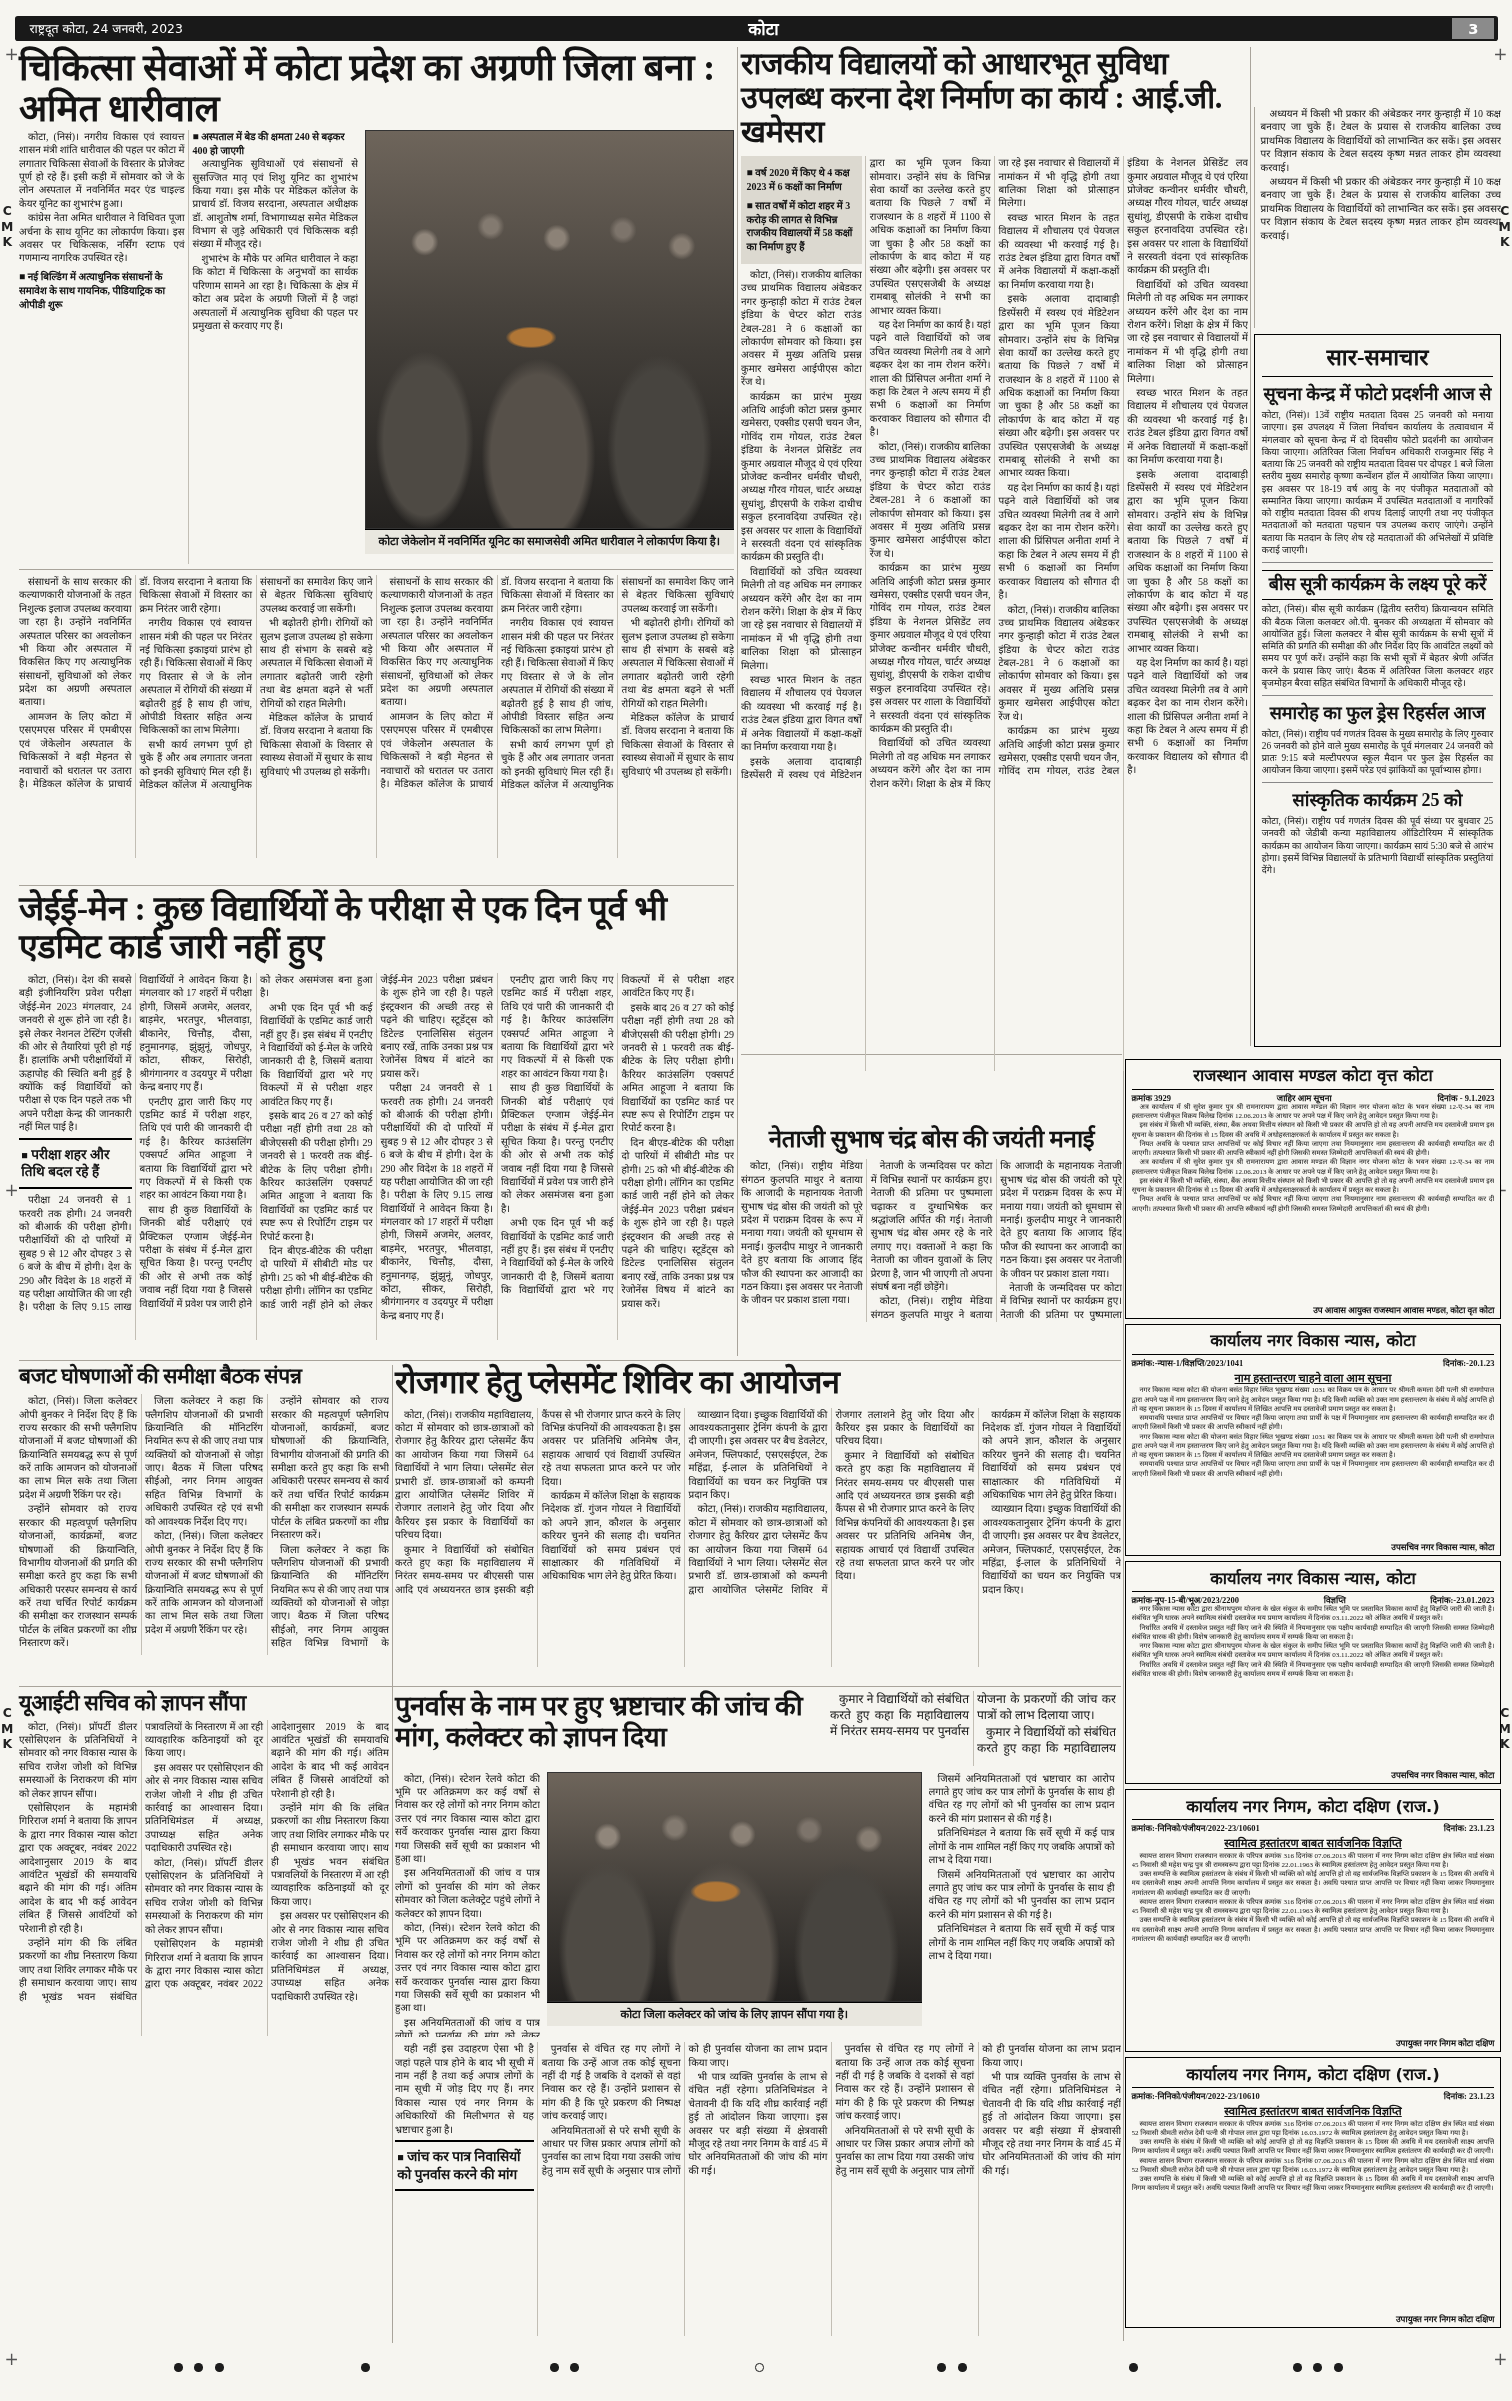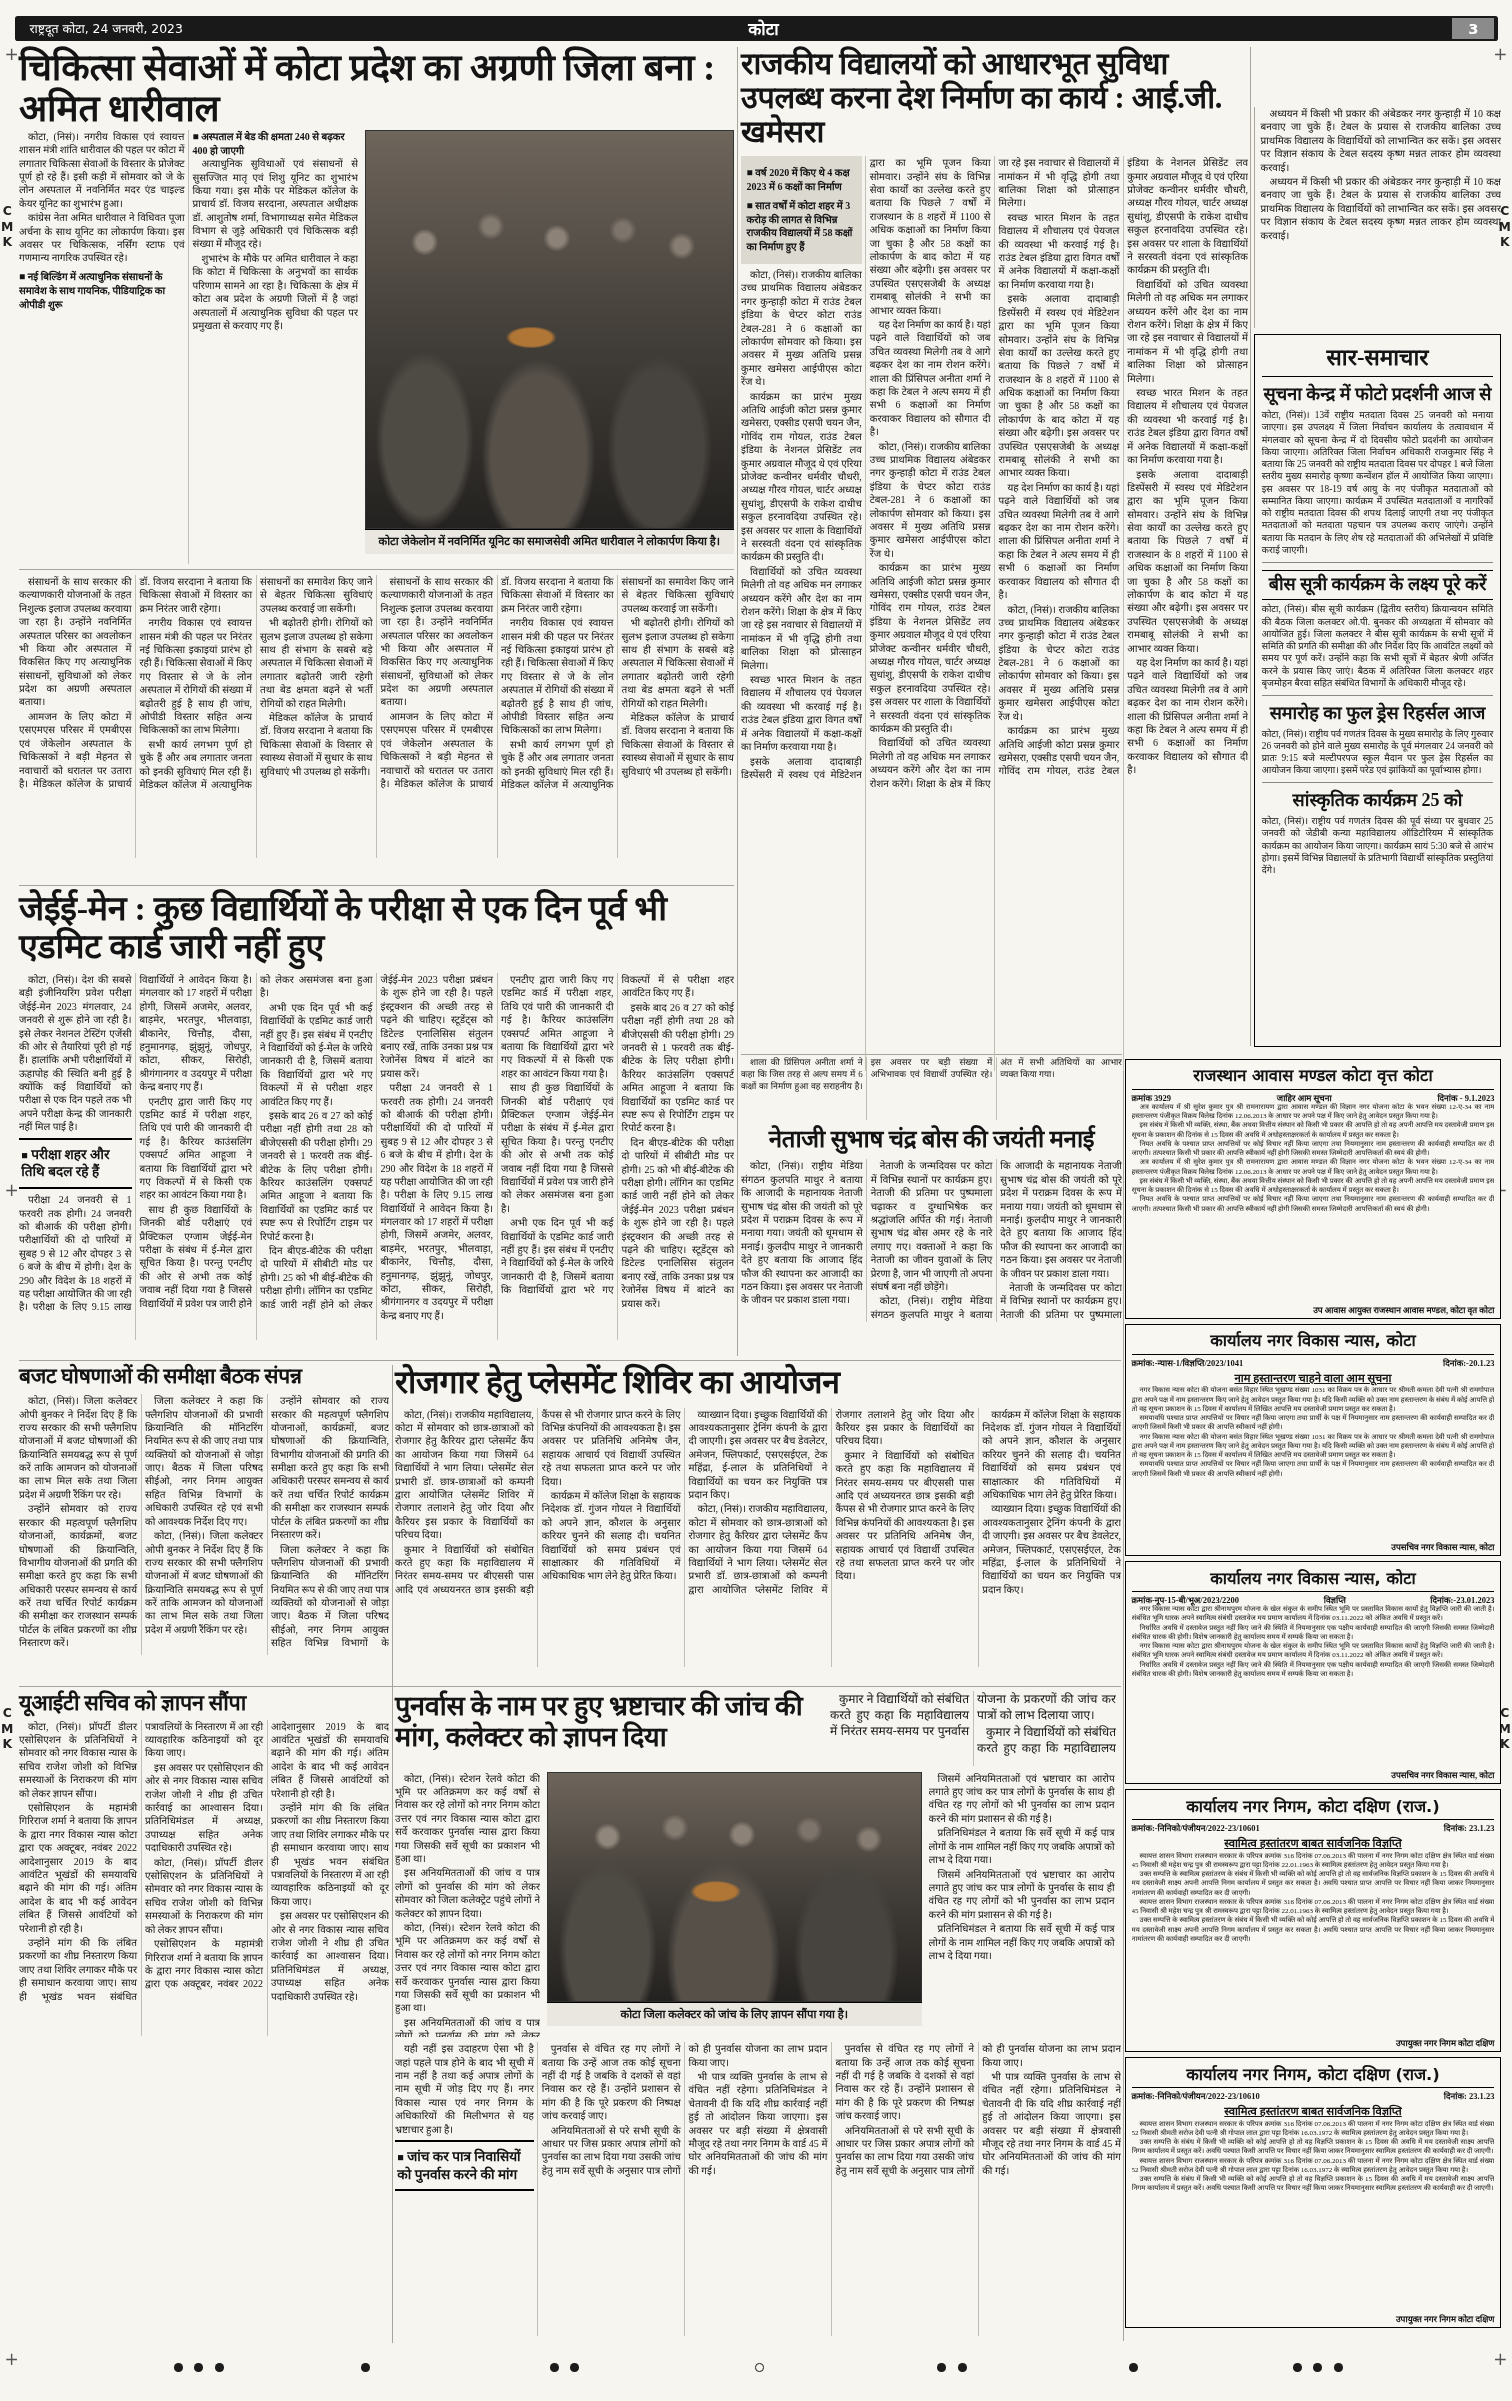--- a/index.html
+++ b/index.html
@@ -255,23 +255,20 @@
           <p>स्वच्छ भारत मिशन के तहत विद्यालय में शौचालय एवं पेयजल की व्यवस्था भी करवाई गई है। राउंड टेबल इंडिया द्वारा विगत वर्षों में अनेक विद्यालयों में कक्षा-कक्षों का निर्माण करवाया गया है।</p>
           <p>इसके अलावा दादाबाड़ी डिस्पेंसरी में स्वस्थ एवं मेडिटेशन द्वारा का भूमि पूजन किया सोमवार। उन्होंने संघ के विभिन्न सेवा कार्यों का उल्लेख करते हुए बताया कि पिछले 7 वर्षों में राजस्थान के 8 शहरों में 1100 से अधिक कक्षाओं का निर्माण किया जा चुका है और 58 कक्षों का लोकार्पण के बाद कोटा में यह संख्या और बढ़ेगी। इस अवसर पर उपस्थित एसएसजेबी के अध्यक्ष रामबाबू सोलंकी ने सभी का आभार व्यक्त किया।</p>
           <p>यह देश निर्माण का कार्य है। यहां पढ़ने वाले विद्यार्थियों को जब उचित व्यवस्था मिलेगी तब वे आगे बढ़कर देश का नाम रोशन करेंगे। शाला की प्रिंसिपल अनीता शर्मा ने कहा कि टेबल ने अल्प समय में ही सभी 6 कक्षाओं का निर्माण करवाकर विद्यालय को सौगात दी है।</p>
         </div>
     </div>
   </section>
   <div class="a2x bodytext">
       <p>अध्ययन में किसी भी प्रकार की अंबेडकर नगर कुन्हाड़ी में 10 कक्ष बनवाए जा चुके हैं। टेबल के प्रयास से राजकीय बालिका उच्च प्राथमिक विद्यालय के विद्यार्थियों को लाभान्वित कर सकें। इस अवसर पर विज्ञान संकाय के टेबल सदस्य कृष्ण मन्नत लाकर होम व्यवस्था करवाई।</p>
       <p>अध्ययन में किसी भी प्रकार की अंबेडकर नगर कुन्हाड़ी में 10 कक्ष बनवाए जा चुके हैं। टेबल के प्रयास से राजकीय बालिका उच्च प्राथमिक विद्यालय के विद्यार्थियों को लाभान्वित कर सकें। इस अवसर पर विज्ञान संकाय के टेबल सदस्य कृष्ण मन्नत लाकर होम व्यवस्था करवाई।</p>
     </div>
-  <div class="a2cont bodytext cols-3">
-      <p>शाला की प्रिंसिपल अनीता शर्मा ने कहा कि जिस तरह से अल्प समय में 6 कक्षों का निर्माण हुआ वह सराहनीय है। इस अवसर पर बड़ी संख्या में अभिभावक एवं विद्यार्थी उपस्थित रहे। अंत में सभी अतिथियों का आभार व्यक्त किया गया।</p>
-    </div>
 
   <aside class="sar">
     <div class="sar-title">सार-समाचार</div>
     <div class="brief-title">सूचना केन्द्र में फोटो प्रदर्शनी आज से</div>
     <div class="brief-text">कोटा, (निसं)। 13वें राष्ट्रीय मतदाता दिवस 25 जनवरी को मनाया जाएगा। इस उपलक्ष्य में जिला निर्वाचन कार्यालय के तत्वावधान में मंगलवार को सूचना केन्द्र में दो दिवसीय फोटो प्रदर्शनी का आयोजन किया जाएगा। अतिरिक्त जिला निर्वाचन अधिकारी राजकुमार सिंह ने बताया कि 25 जनवरी को राष्ट्रीय मतदाता दिवस पर दोपहर 1 बजे जिला स्तरीय मुख्य समारोह कृष्णा कन्वेंशन हॉल में आयोजित किया जाएगा। इस अवसर पर 18-19 वर्ष आयु के नए पंजीकृत मतदाताओं को सम्मानित किया जाएगा। कार्यक्रम में उपस्थित मतदाताओं व नागरिकों को राष्ट्रीय मतदाता दिवस की शपथ दिलाई जाएगी तथा नए पंजीकृत मतदाताओं को मतदाता पहचान पत्र उपलब्ध कराए जाएंगे। उन्होंने बताया कि मतदान के लिए शेष रहे मतदाताओं की अभिलेखों में प्रविष्टि कराई जाएगी।</div>
     <div class="brief-sep"></div>
     <div class="brief-title boxed">बीस सूत्री कार्यक्रम के लक्ष्य पूरे करें</div>
     <div class="brief-text">कोटा, (निसं)। बीस सूत्री कार्यक्रम (द्वितीय स्तरीय) क्रियान्वयन समिति की बैठक जिला कलक्टर ओ.पी. बुनकर की अध्यक्षता में सोमवार को आयोजित हुई। जिला कलक्टर ने बीस सूत्री कार्यक्रम के सभी सूत्रों में समिति की प्रगति की समीक्षा की और निर्देश दिए कि आवंटित लक्ष्यों को समय पर पूर्ण करें। उन्होंने कहा कि सभी सूत्रों में बेहतर श्रेणी अर्जित करने के प्रयास किए जाएं। बैठक में अतिरिक्त जिला कलक्टर शहर बृजमोहन बैरवा सहित संबंधित विभागों के अधिकारी मौजूद रहे।</div>
     <div class="brief-sep"></div>
     <div class="brief-title">समारोह का फुल ड्रेस रिहर्सल आज</div>

